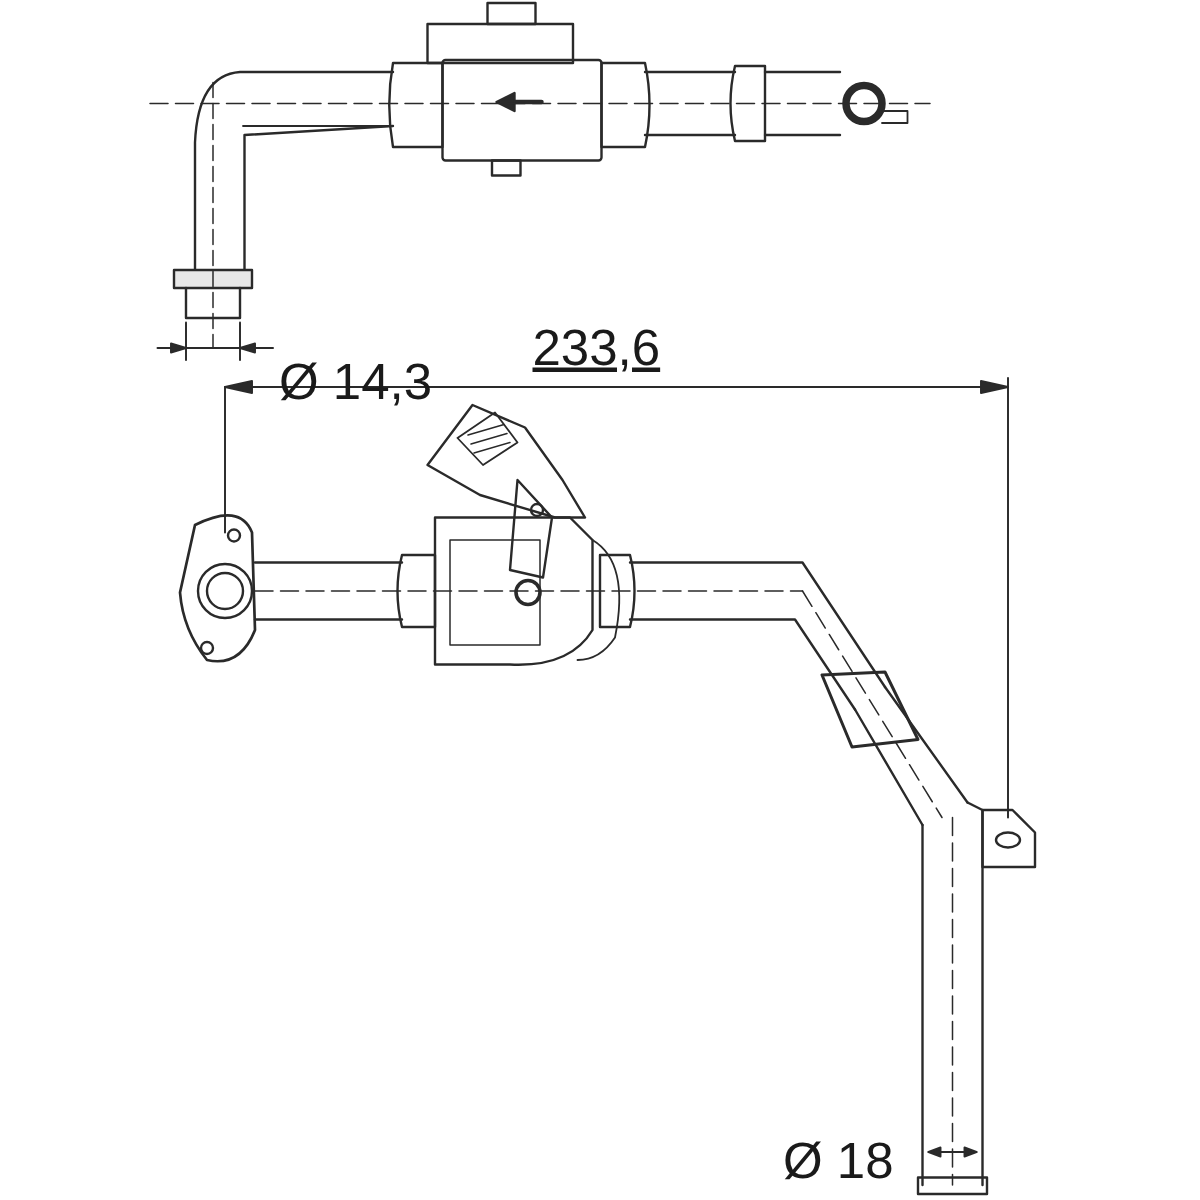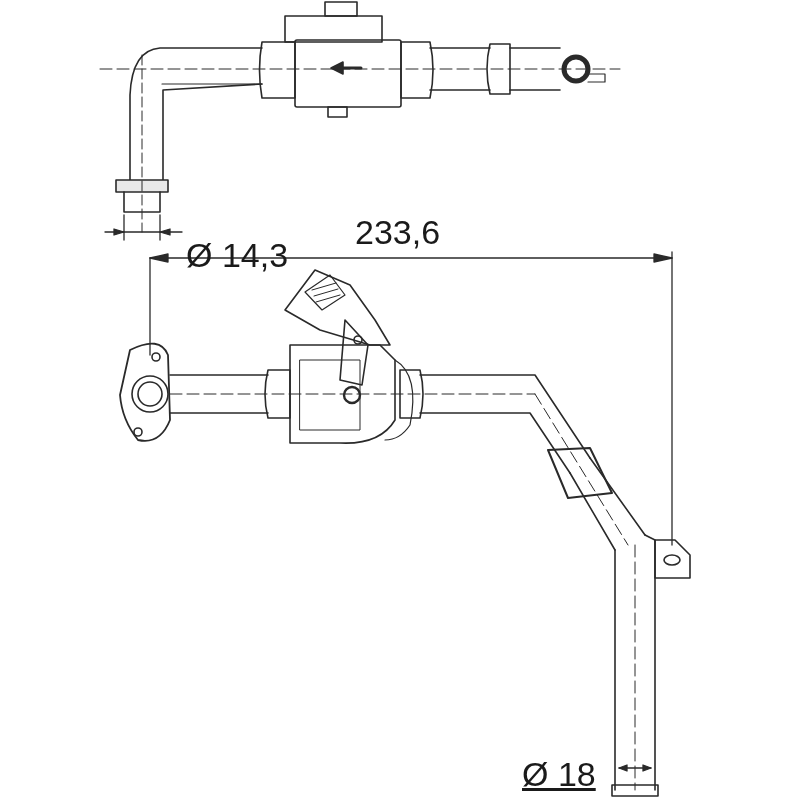--- a/index.html
+++ b/index.html
@@ -1,21 +1,21 @@
 <!DOCTYPE html>
 <html><head>
 <meta charset="utf-8">
 <style>
   html,body{margin:0;padding:0;background:#ffffff;}
   body{width:800px;height:800px;position:relative;overflow:hidden;font-family:"Liberation Sans",sans-serif;}
   #drawing{position:absolute;left:0;top:0;width:800px;height:800px;}
   .lbl{position:absolute;font-family:"Liberation Sans",sans-serif;font-size:34px;color:#1a1a1a;line-height:1;white-space:nowrap;}
   #dim-top-label{left:186px;top:190px;margin-top:48px;}
-  #dim-width-label{left:355px;top:215px;}
-  #dim-bottom-label{left:522px;top:757px;text-decoration:underline;}
+  #dim-width-label{left:355px;top:215px;text-decoration:underline;}
+  #dim-bottom-label{left:522px;top:757px;}
 </style>
 </head>
 <body>
 
 <svg id="drawing" viewBox="0 0 800 800" xmlns="http://www.w3.org/2000/svg">
   <g fill="none" stroke="#2a2a2a" stroke-width="1.6" stroke-linejoin="round" stroke-linecap="round">
 
     <g>
 
       <path d="M 130 185 L 130 95 Q 132 50 160 48 L 262 48"></path>

